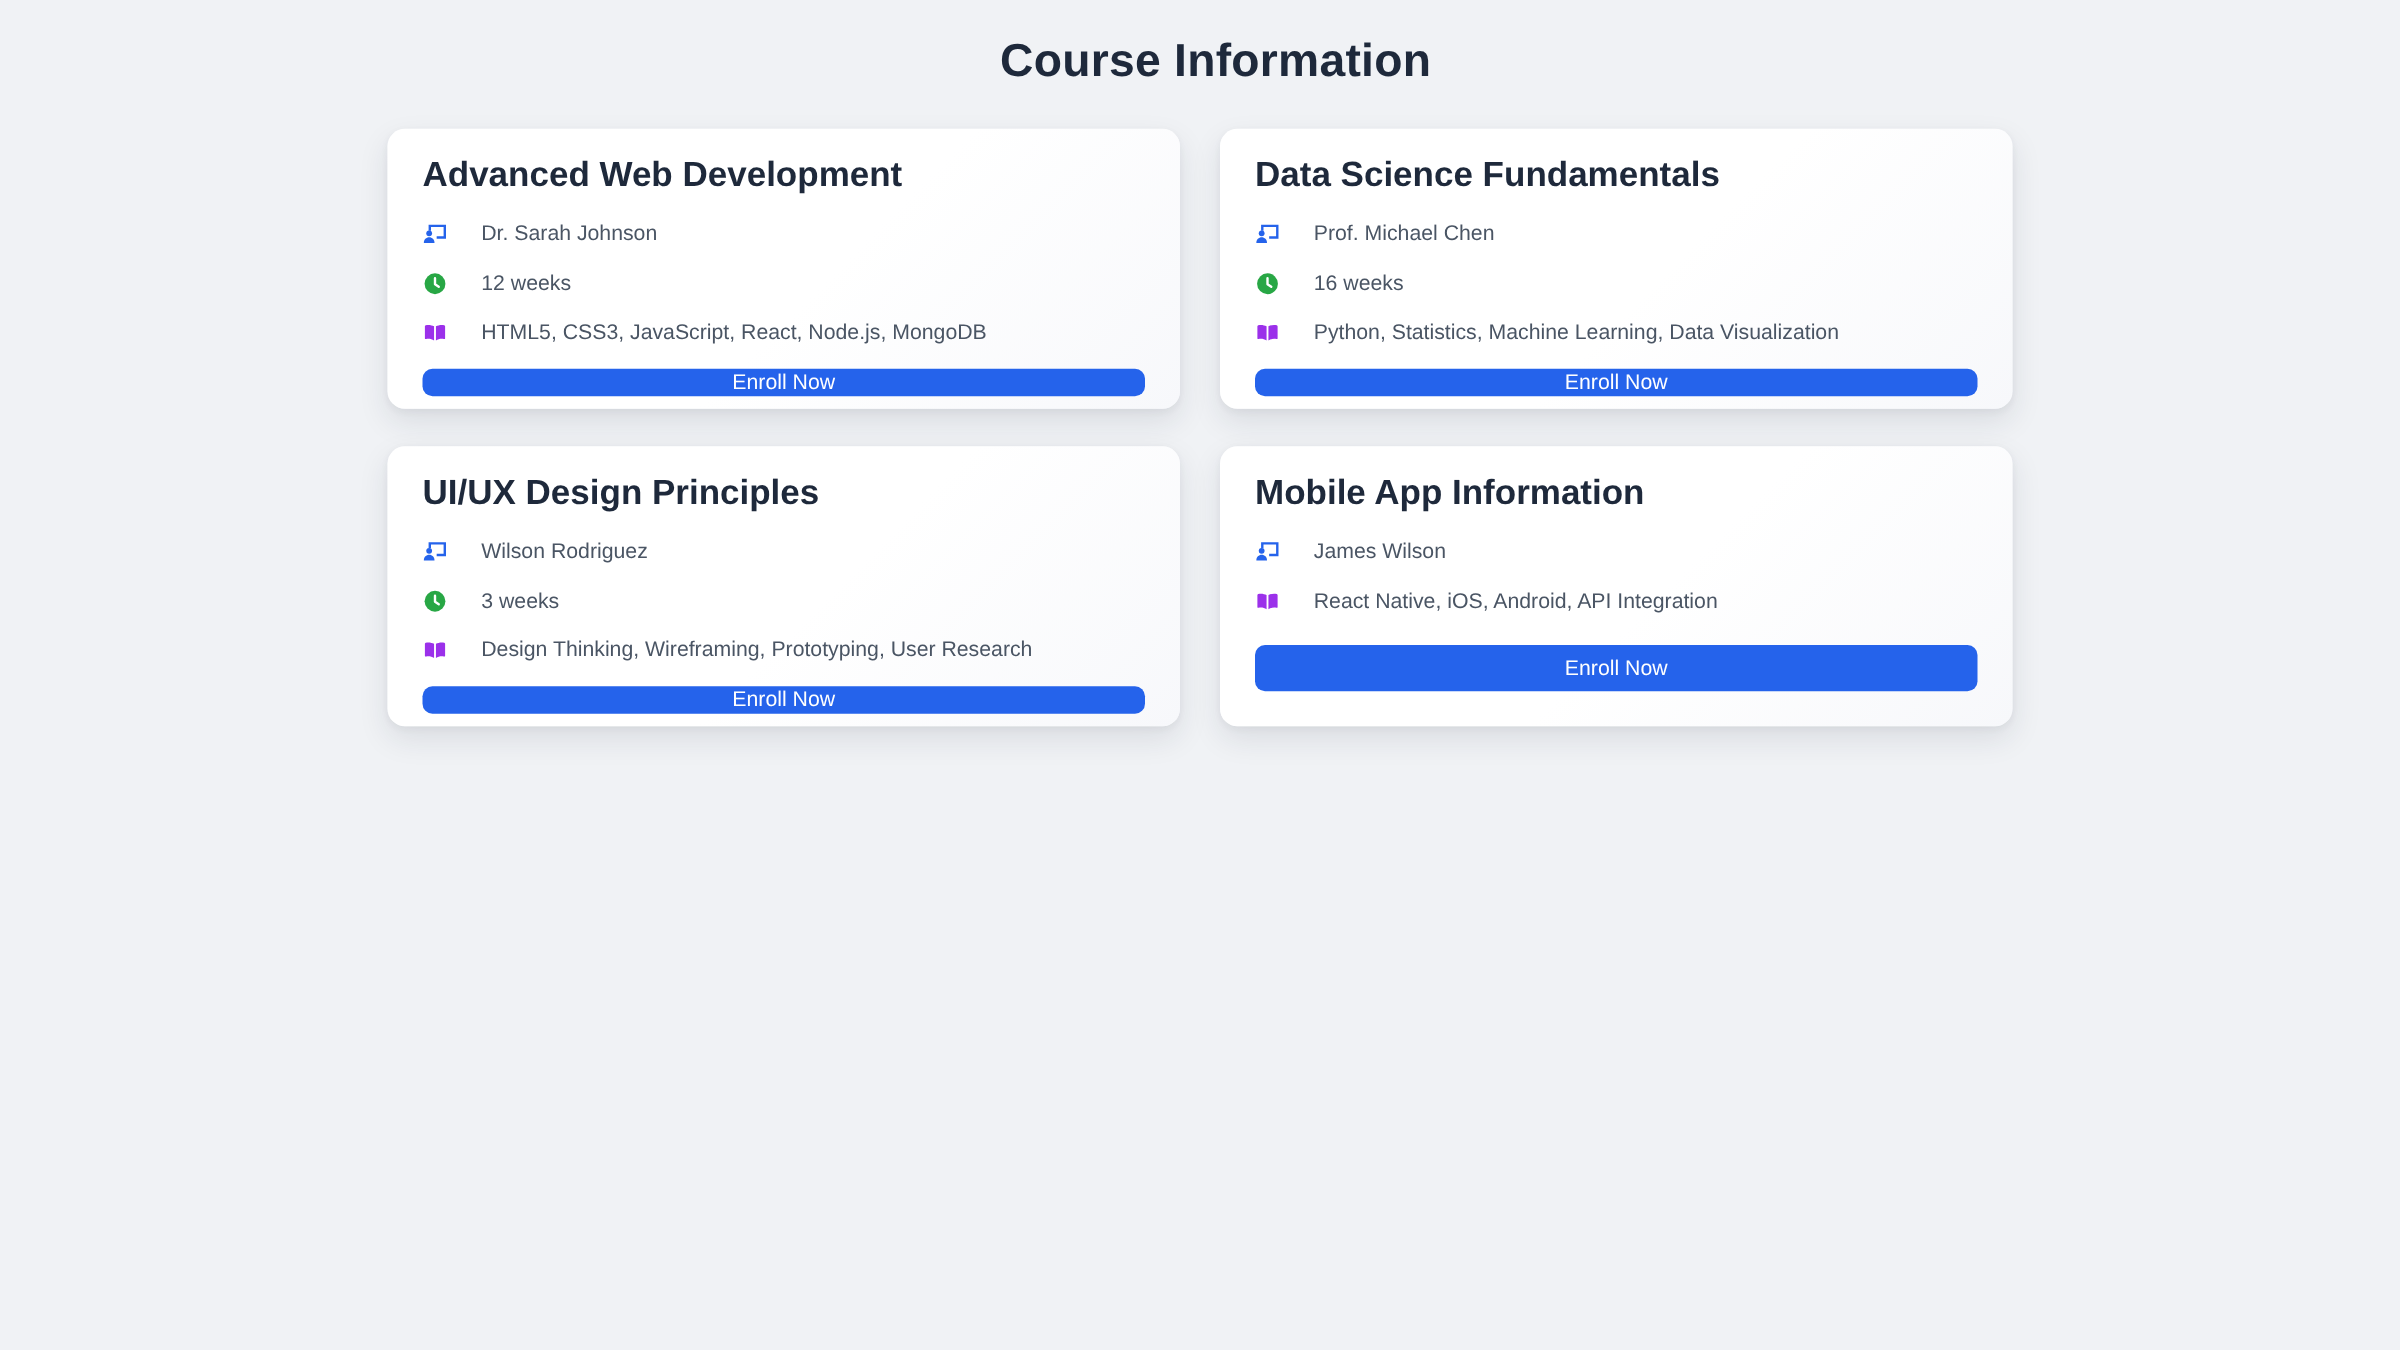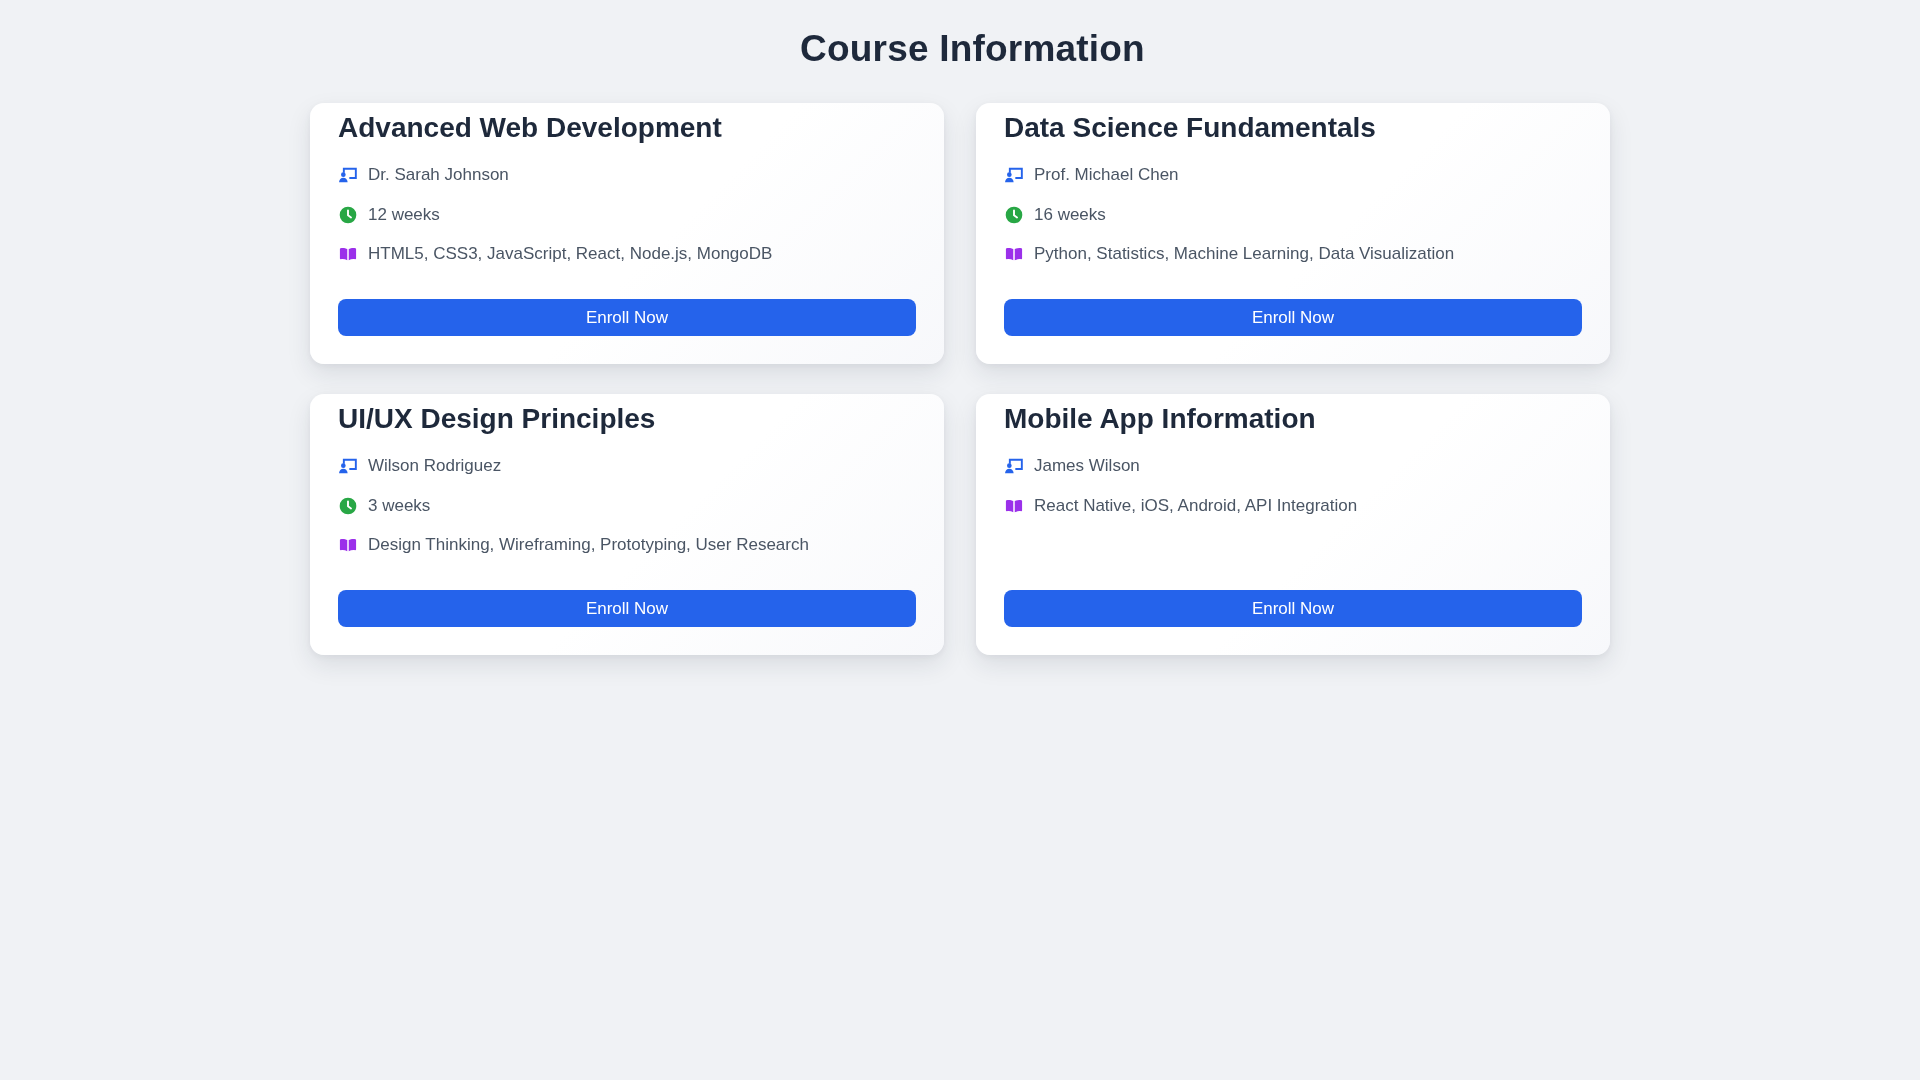--- a/index.html
+++ b/index.html
@@ -25,36 +25,36 @@
     margin: 33px auto 0 auto;
     display: grid;
     grid-template-columns: 1fr 1fr;
     column-gap: 32px;
     row-gap: 30px;
   }
   .course-card {
     background: linear-gradient(135deg, #ffffff 55%, #f7f8fb 100%);
     border-radius: 14px;
     box-shadow: 0 10px 24px rgba(30, 41, 59, 0.10), 0 2px 6px rgba(30, 41, 59, 0.05);
-    padding: 9px 28px 28px 28px;
-    height: 261px;
+    padding: 21px 28px 28px 28px;
+    height: 224px;
     display: flex;
     flex-direction: column;
   }
   .course-title {
     margin: 0 0 21px 0;
     font-size: 28px;
     font-weight: bold;
     color: #1e293b;
     line-height: 1.15;
   }
   .meta-row {
     display: flex;
     align-items: center;
-    gap: 10px;
+    gap: 27px;
     margin-bottom: 19px;
     font-size: 17px;
     color: #4a5564;
     line-height: 1.2;
   }
   .meta-icon {
     width: 20px;
     height: 20px;
     flex: 0 0 20px;
     display: inline-block;

